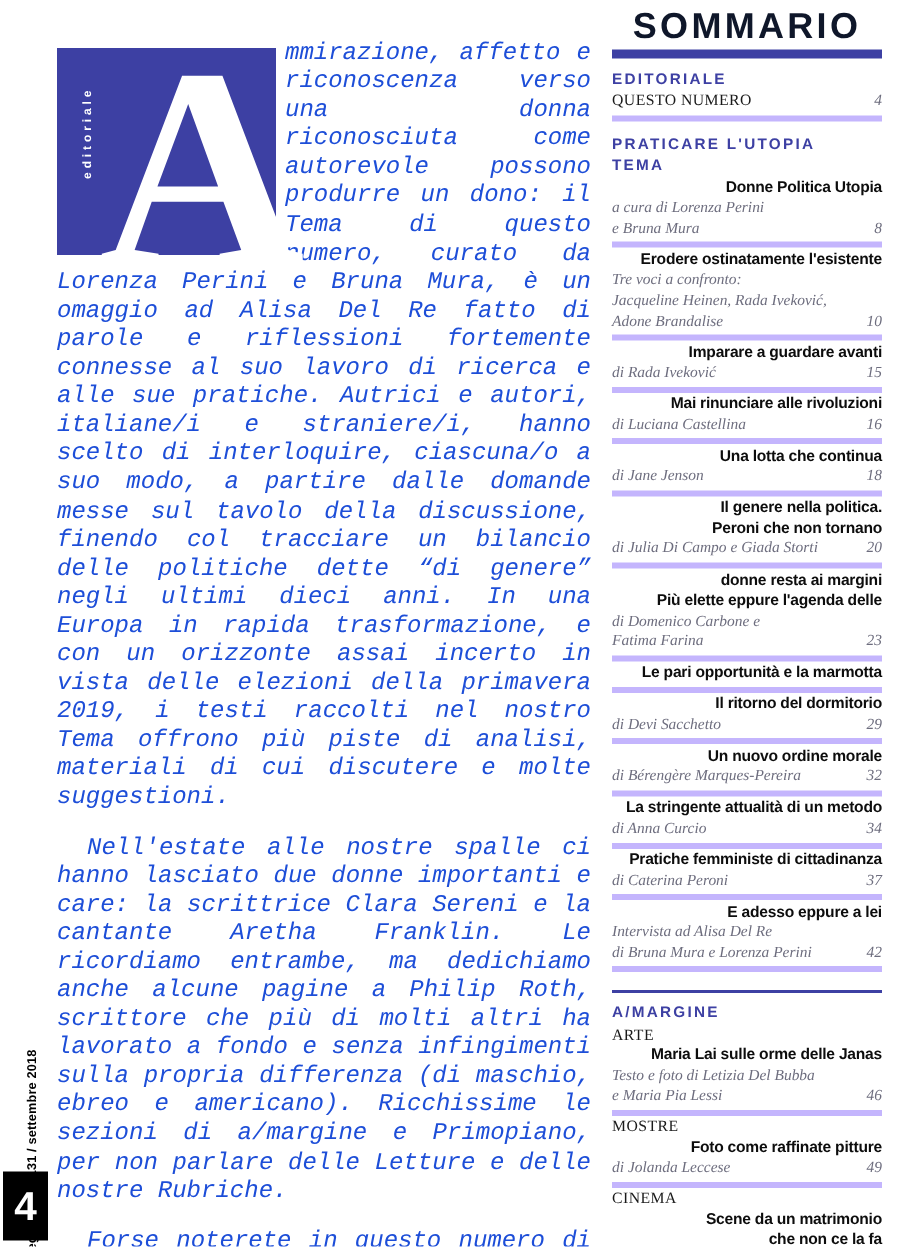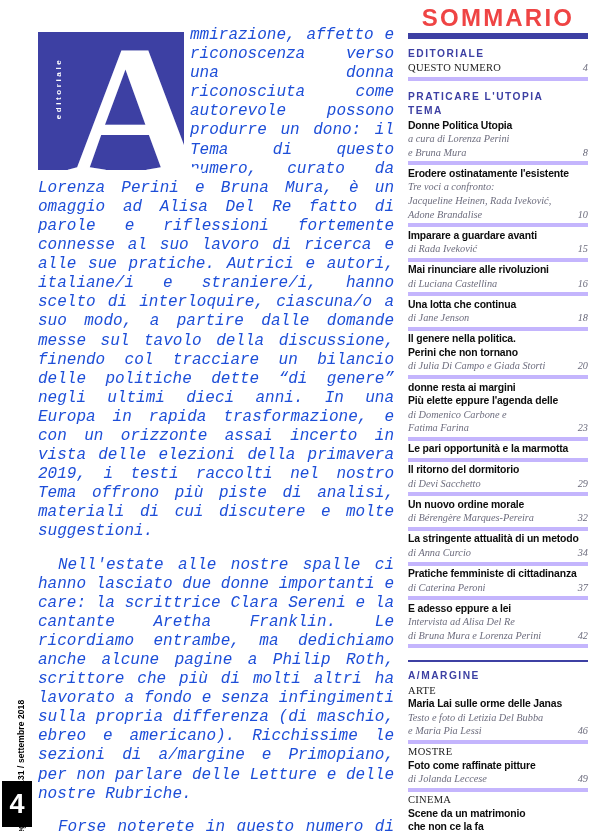--- a/index.html
+++ b/index.html
@@ -125,21 +125,21 @@
     position: absolute;
     left: 408px;
     top: 6px;
     width: 180px;
   }
   .sommario-title {
     font-family: "Liberation Sans", sans-serif;
     font-size: 24px;
     font-weight: bold;
     letter-spacing: 2.2px;
-    color: #ef4444;
+    color: #0f172a;
     line-height: 1;
     text-align: center;
     margin: 0 0 3px 0;
   }
   .sommario-rule {
     height: 6px;
     background: #3d40a3;
     margin: 0 0 9px 0;
   }
   .sec-head {
@@ -174,20 +174,21 @@
     line-height: 1.28;
     letter-spacing: 0.3px;
   }
   .entry .title {
     font-family: "Liberation Sans", sans-serif;
     font-size: 10.4px;
     font-weight: bold;
     color: #0d0d0d;
     line-height: 1.30;
     letter-spacing: -0.15px;
+    text-align: right;
   }
   .entry .author-row {
     display: flex;
     align-items: baseline;
     justify-content: space-between;
     gap: 6px;
   }
   .entry .byline {
     font-family: "Liberation Serif", serif;
     font-style: italic;
@@ -292,21 +293,21 @@
           </div>
           <div class="entry">
             <div class="title">Una lotta che continua</div>
             <div class="author-row">
               <span class="byline">di Jane Jenson</span>
               <span class="pagenum">18</span>
             </div>
           </div>
           <div class="entry">
             <div class="title">Il genere nella politica.</div>
-            <div class="title">Perini che non tornano</div>
+            <div class="title">Peroni che non tornano</div>
             <div class="author-row">
               <span class="byline">di Julia Di Campo e Giada Storti</span>
               <span class="pagenum">20</span>
             </div>
           </div>
           <div class="entry">
             <div class="title">donne resta ai margini</div>
             <div class="title">Più elette eppure l'agenda delle</div>
             <div class="byline-plain">di Domenico Carbone e</div>
             <div class="author-row">

